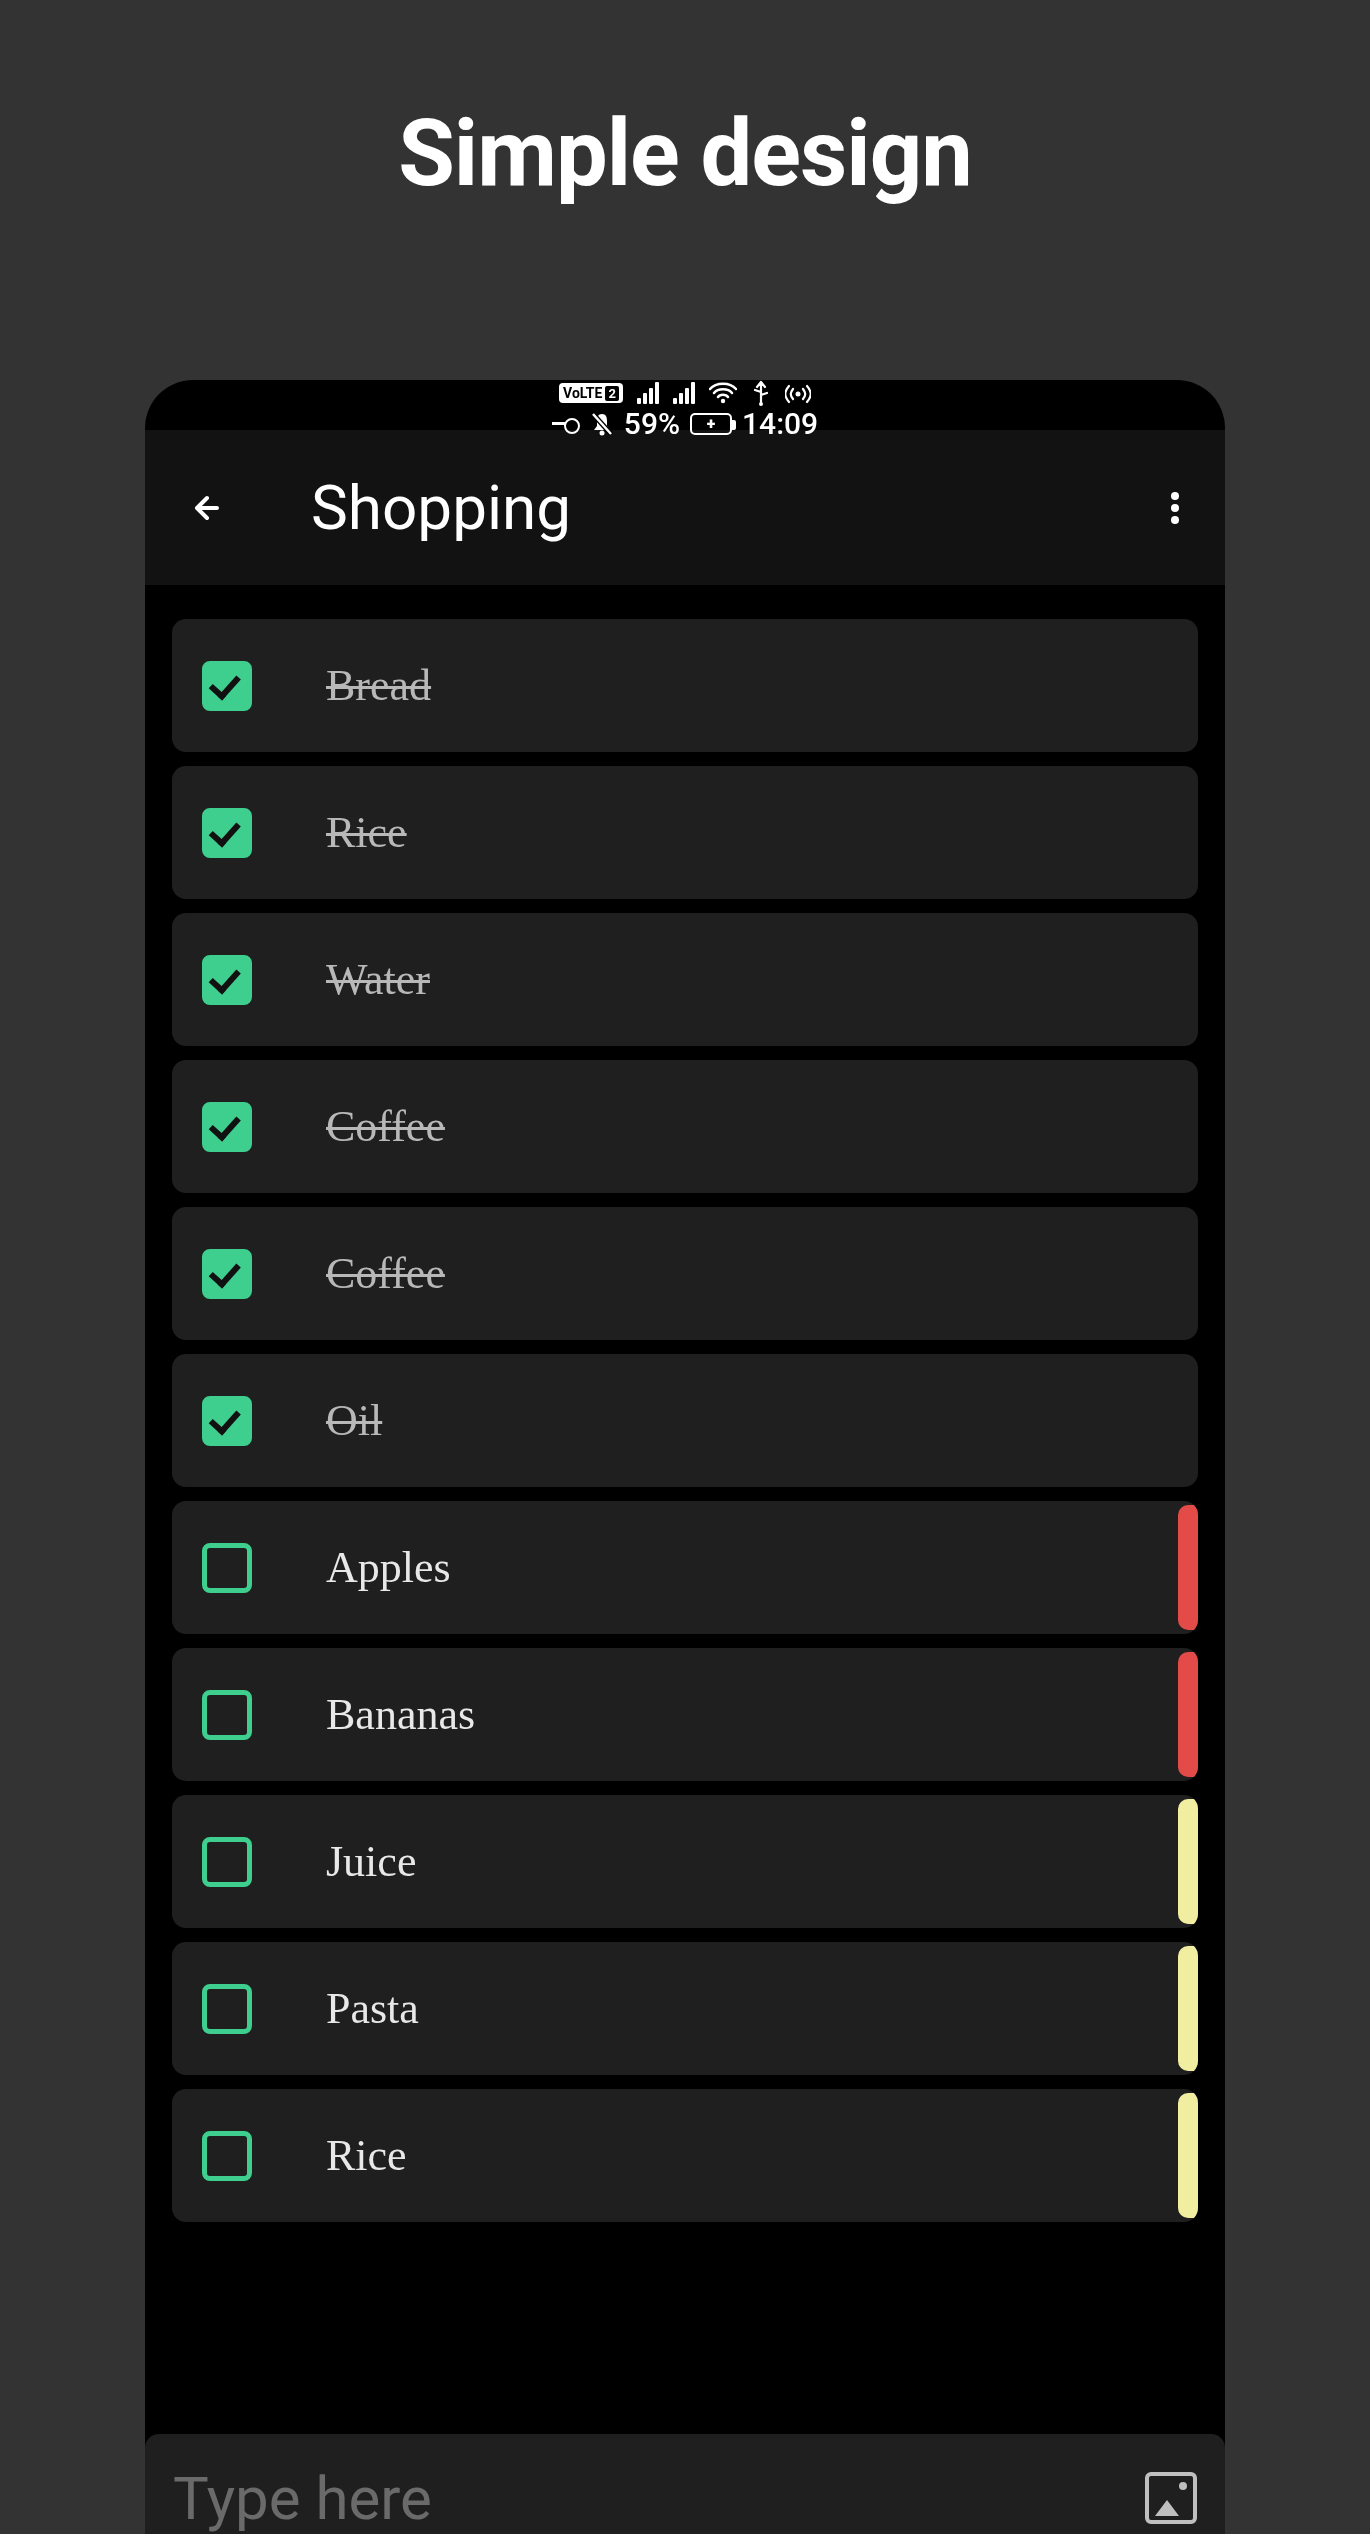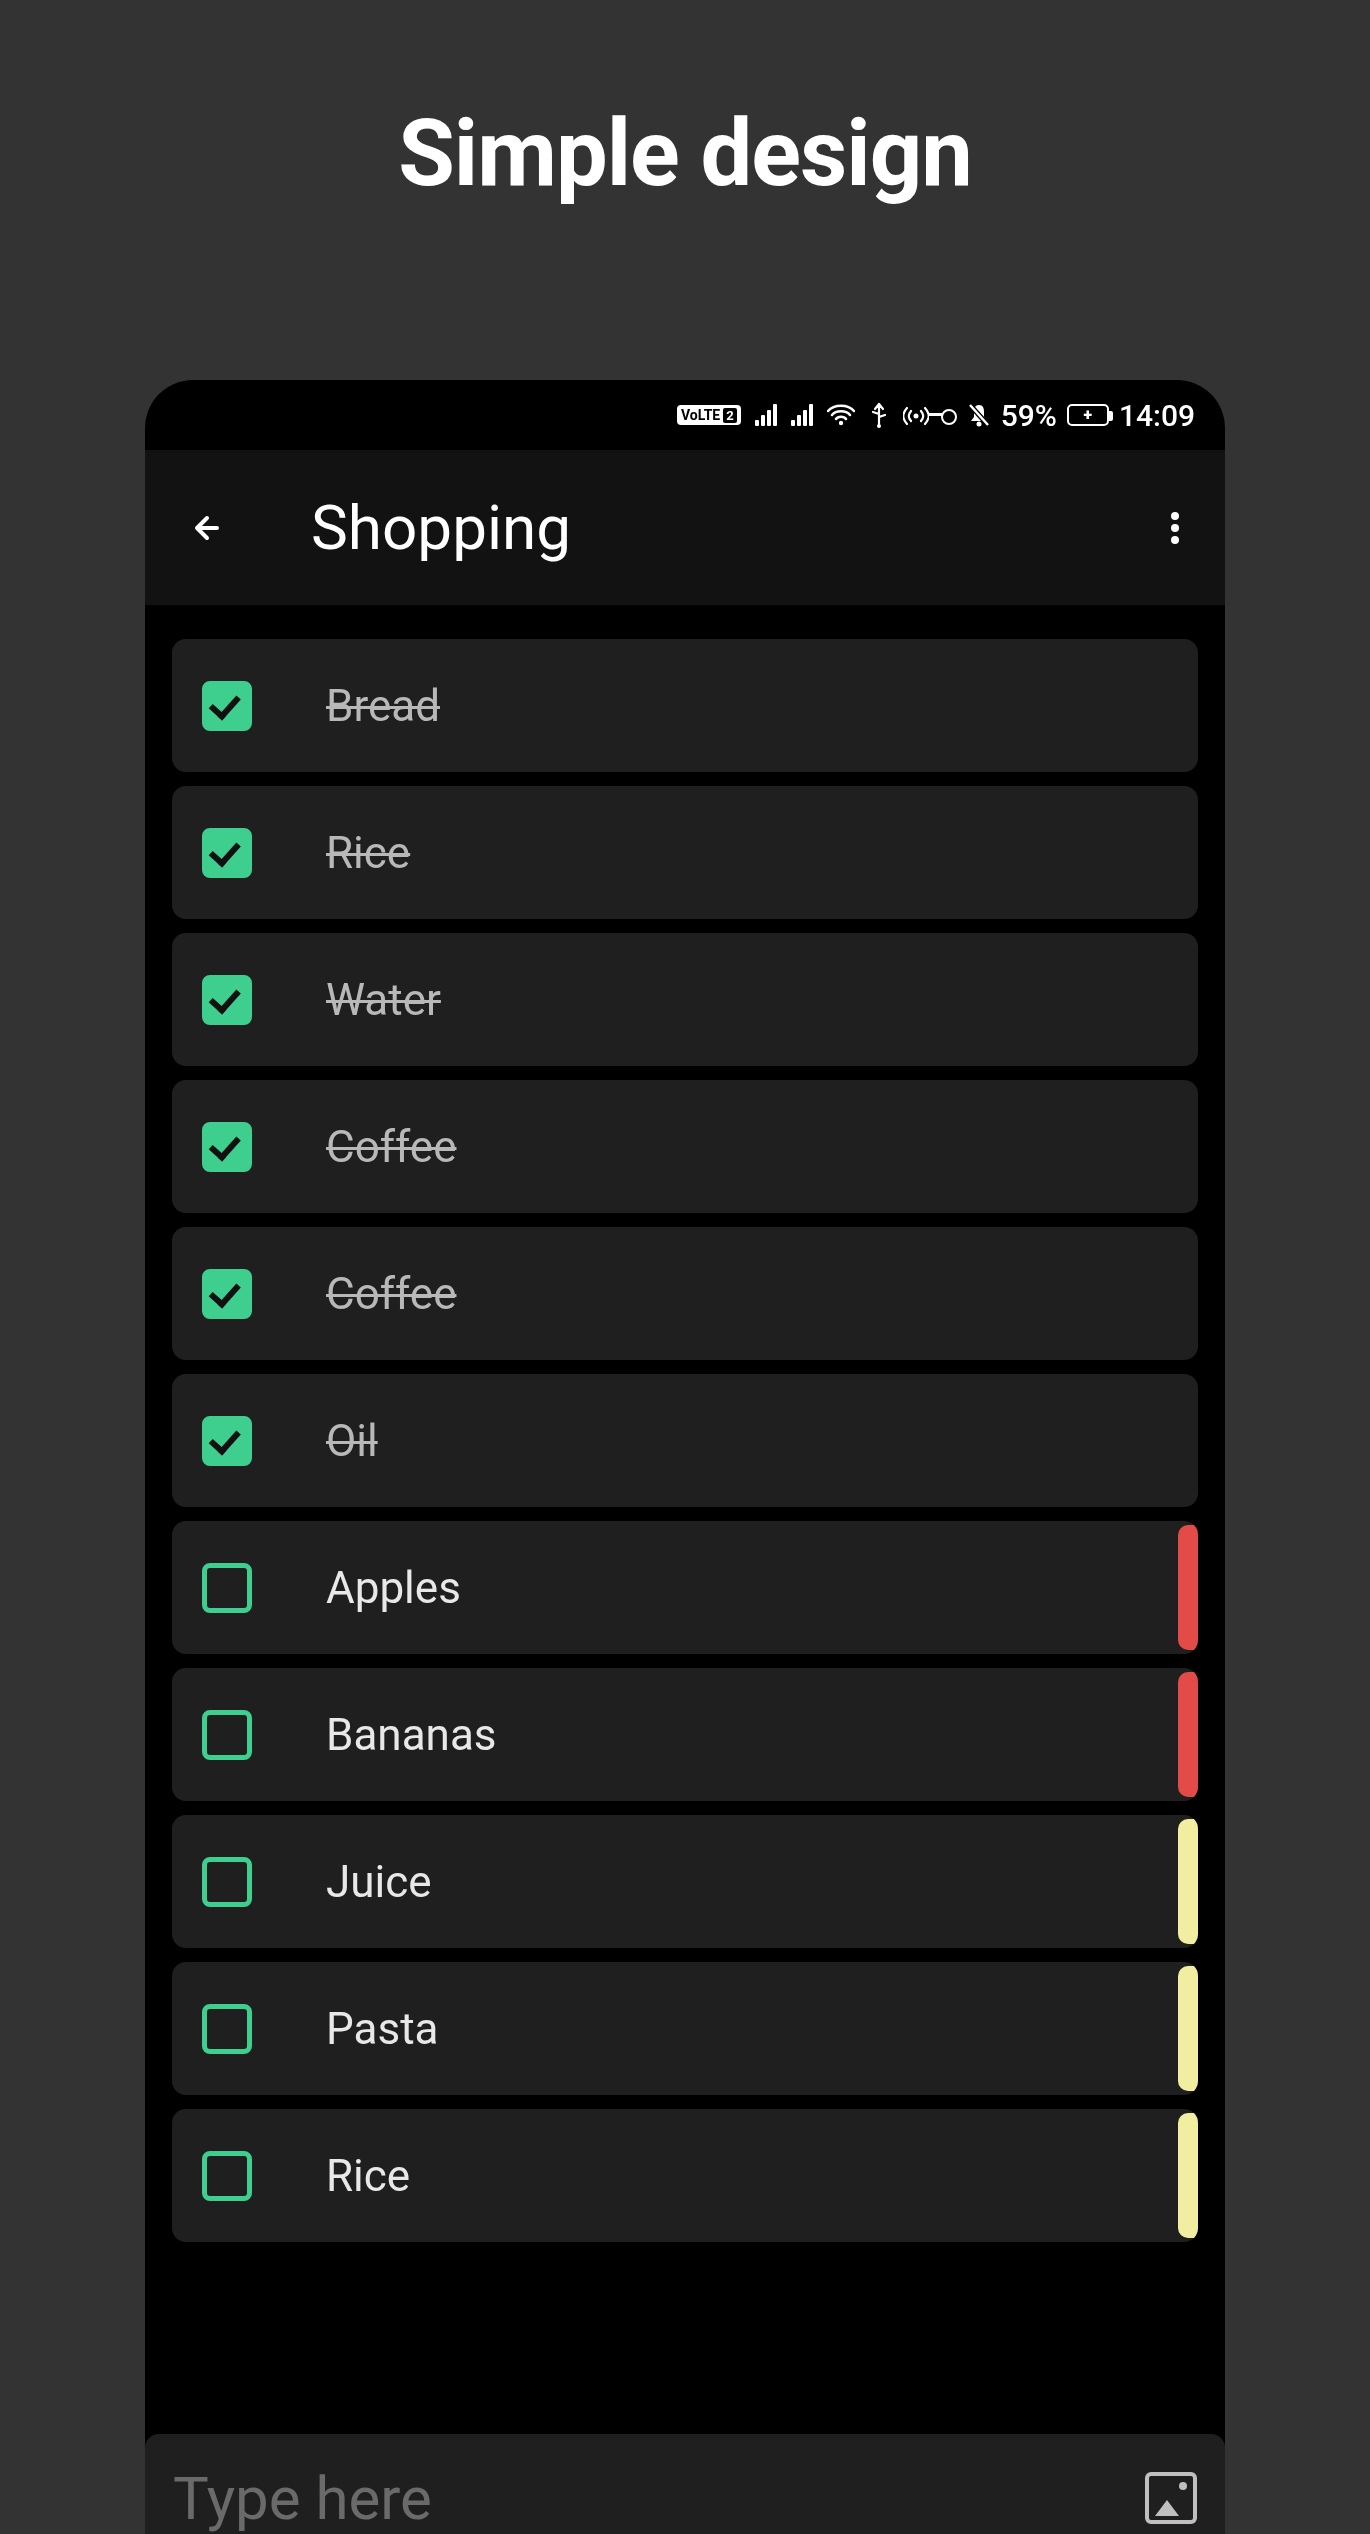--- a/index.html
+++ b/index.html
@@ -23,27 +23,28 @@
     position: absolute;
     left: 145px;
     top: 380px;
     width: 1080px;
     height: 2154px;
     background: #000000;
     border-radius: 48px 48px 0 0;
     overflow: hidden;
   }
   .status-bar {
-    height: 70px;
+    height: 50px;
     display: flex;
     align-items: center;
-    justify-content: flex-end;
+    justify-content: flex-start;
     padding: 0 30px;
     color: #ffffff;
     font-size: 26px;
+    flex-direction: column;
   }
   .status-left { display: flex; align-items: center; gap: 14px; }
   .status-right { display: flex; align-items: center; gap: 10px; }
   .volte-badge {
     background: #ffffff;
     color: #000000;
     font-size: 14px;
     font-weight: 700;
     padding: 2px 4px;
     border-radius: 4px;
@@ -146,20 +147,21 @@
     border-bottom: 6px solid #111;
     transform: rotate(-48deg) translateY(-3px);
     display:none;
   }
   .checkbox.checked .check-mark { display:block; }
   .item-label {
     color: #e8e8e8;
     font-size: 44px;
     font-weight: 400;
     margin-left: 74px;
+    font-family: Liberation Serif, serif;
   }
   .item-label.done {
     color: #b8b8b8;
     text-decoration: line-through;
     text-decoration-thickness: 3px;
   }
   .accent {
     position:absolute;
     right:0; top:4px; bottom:4px;
     width: 20px;

